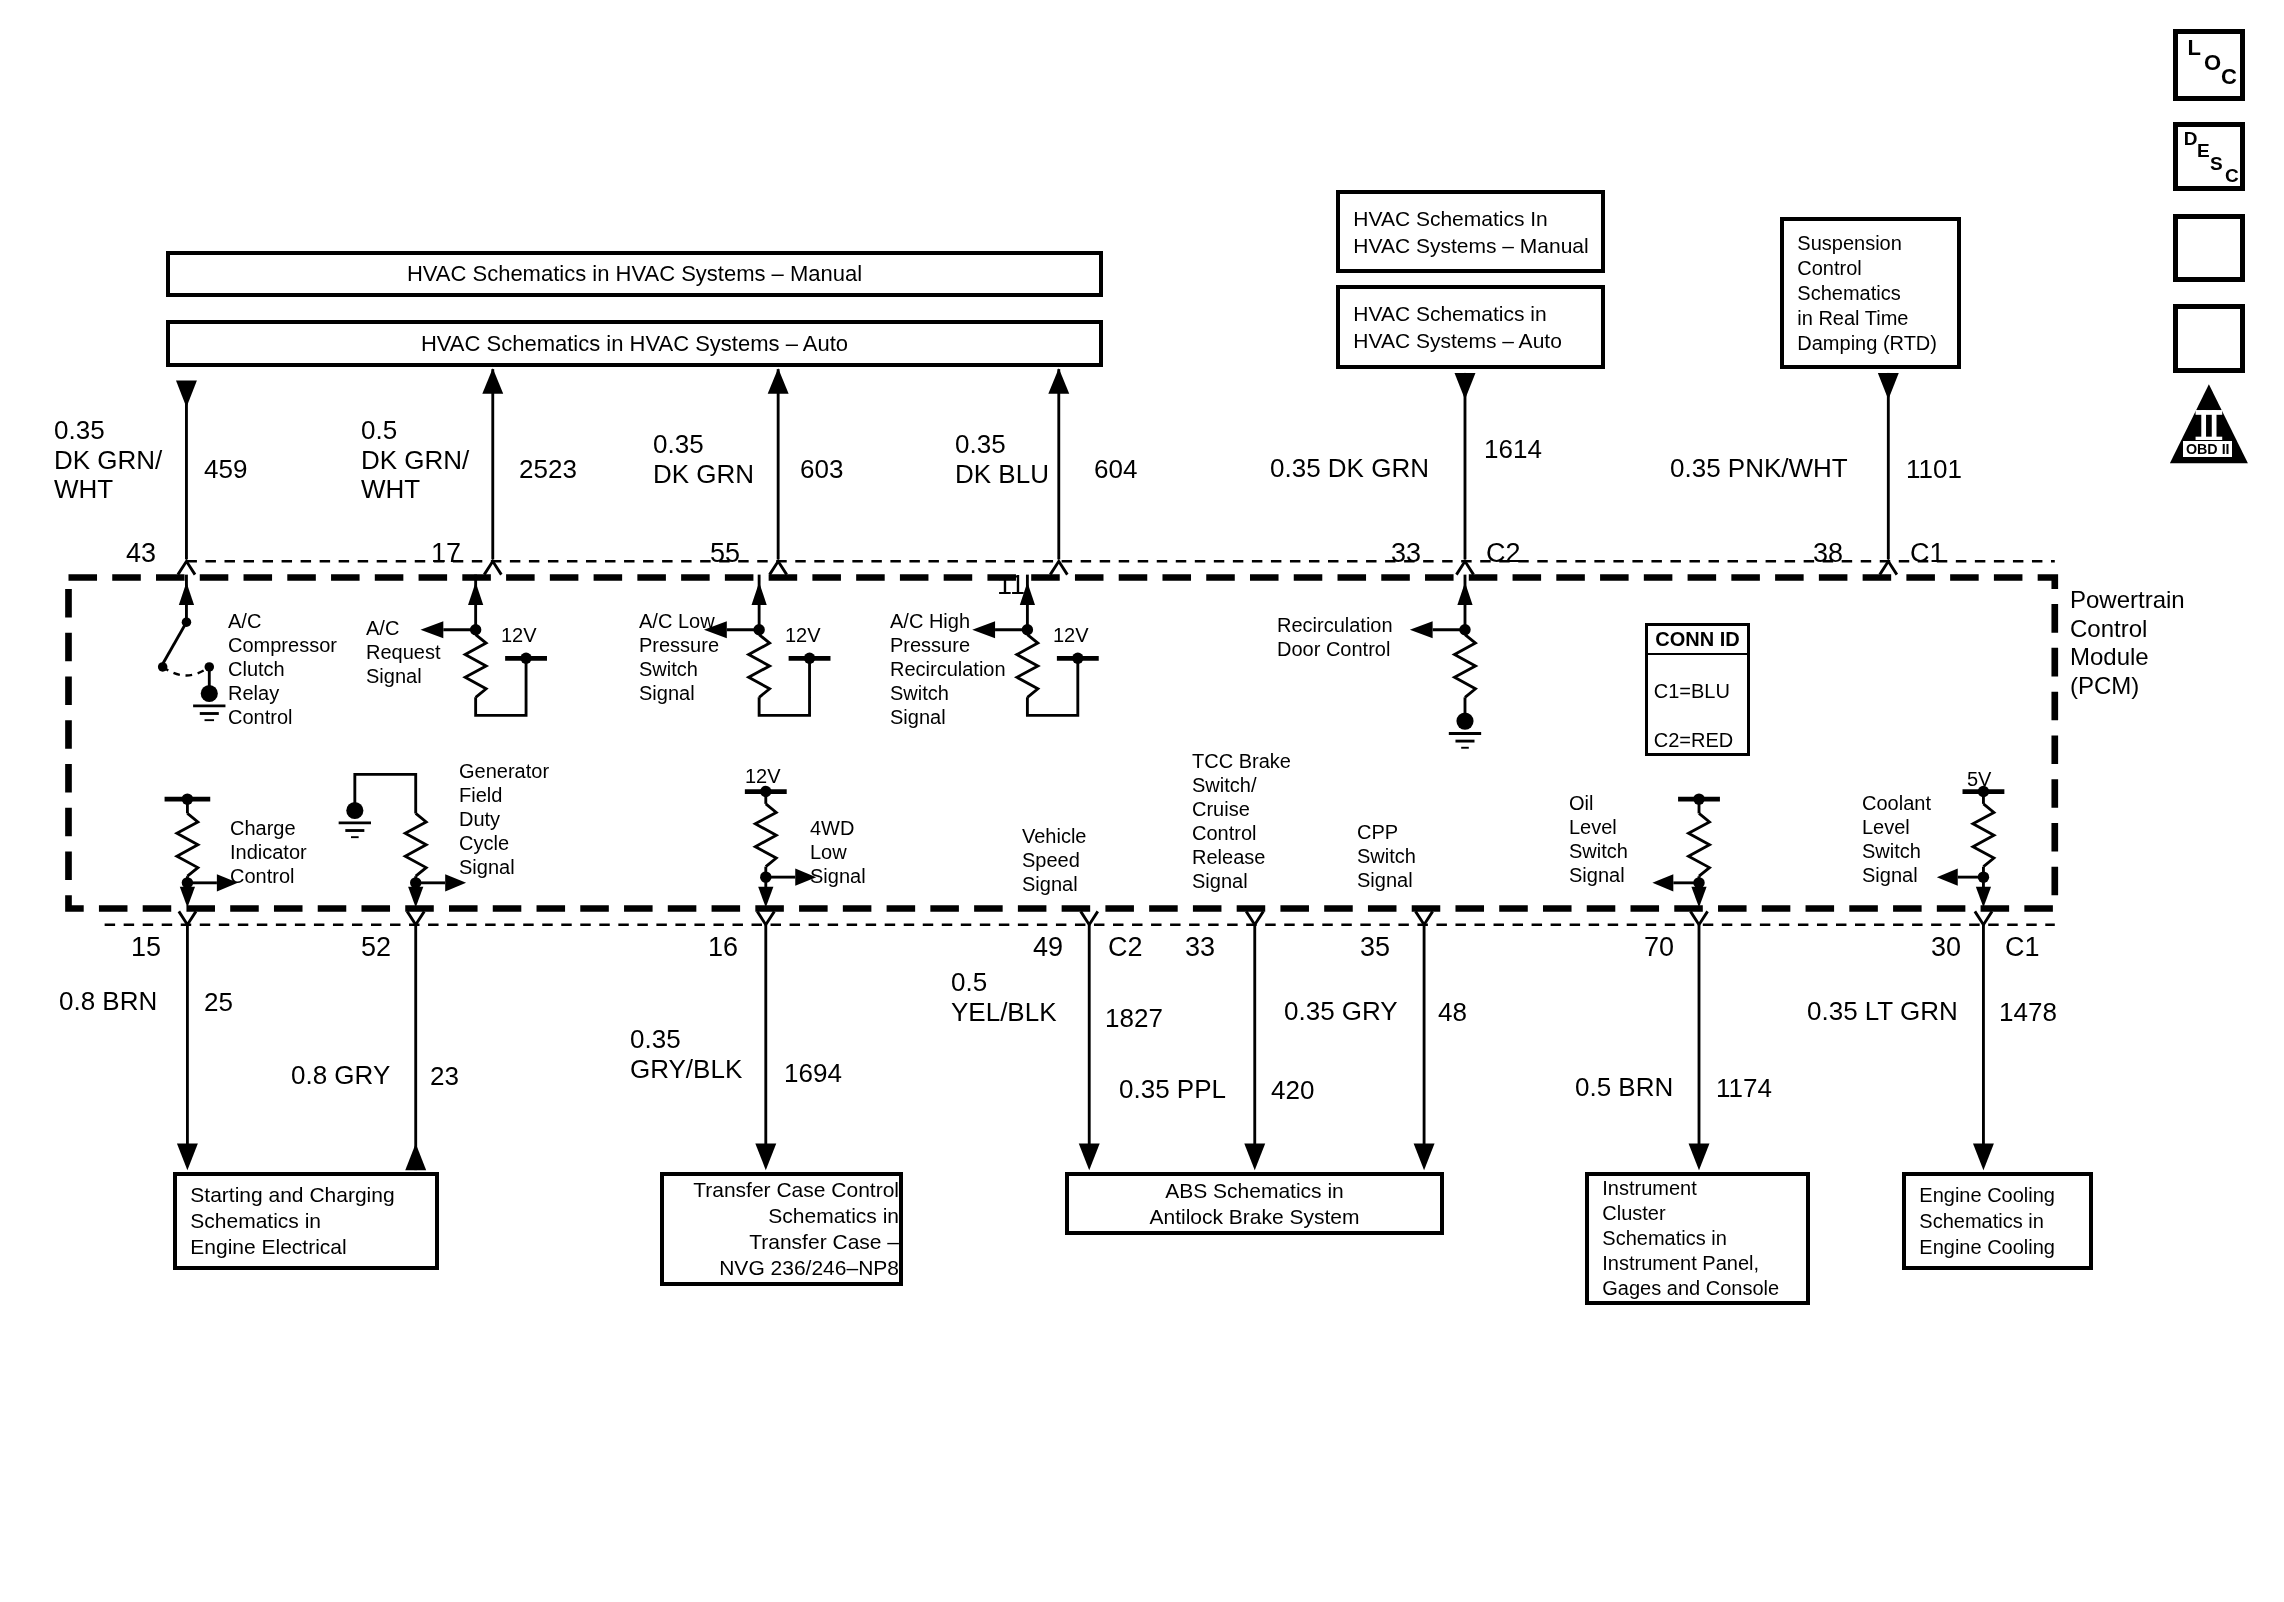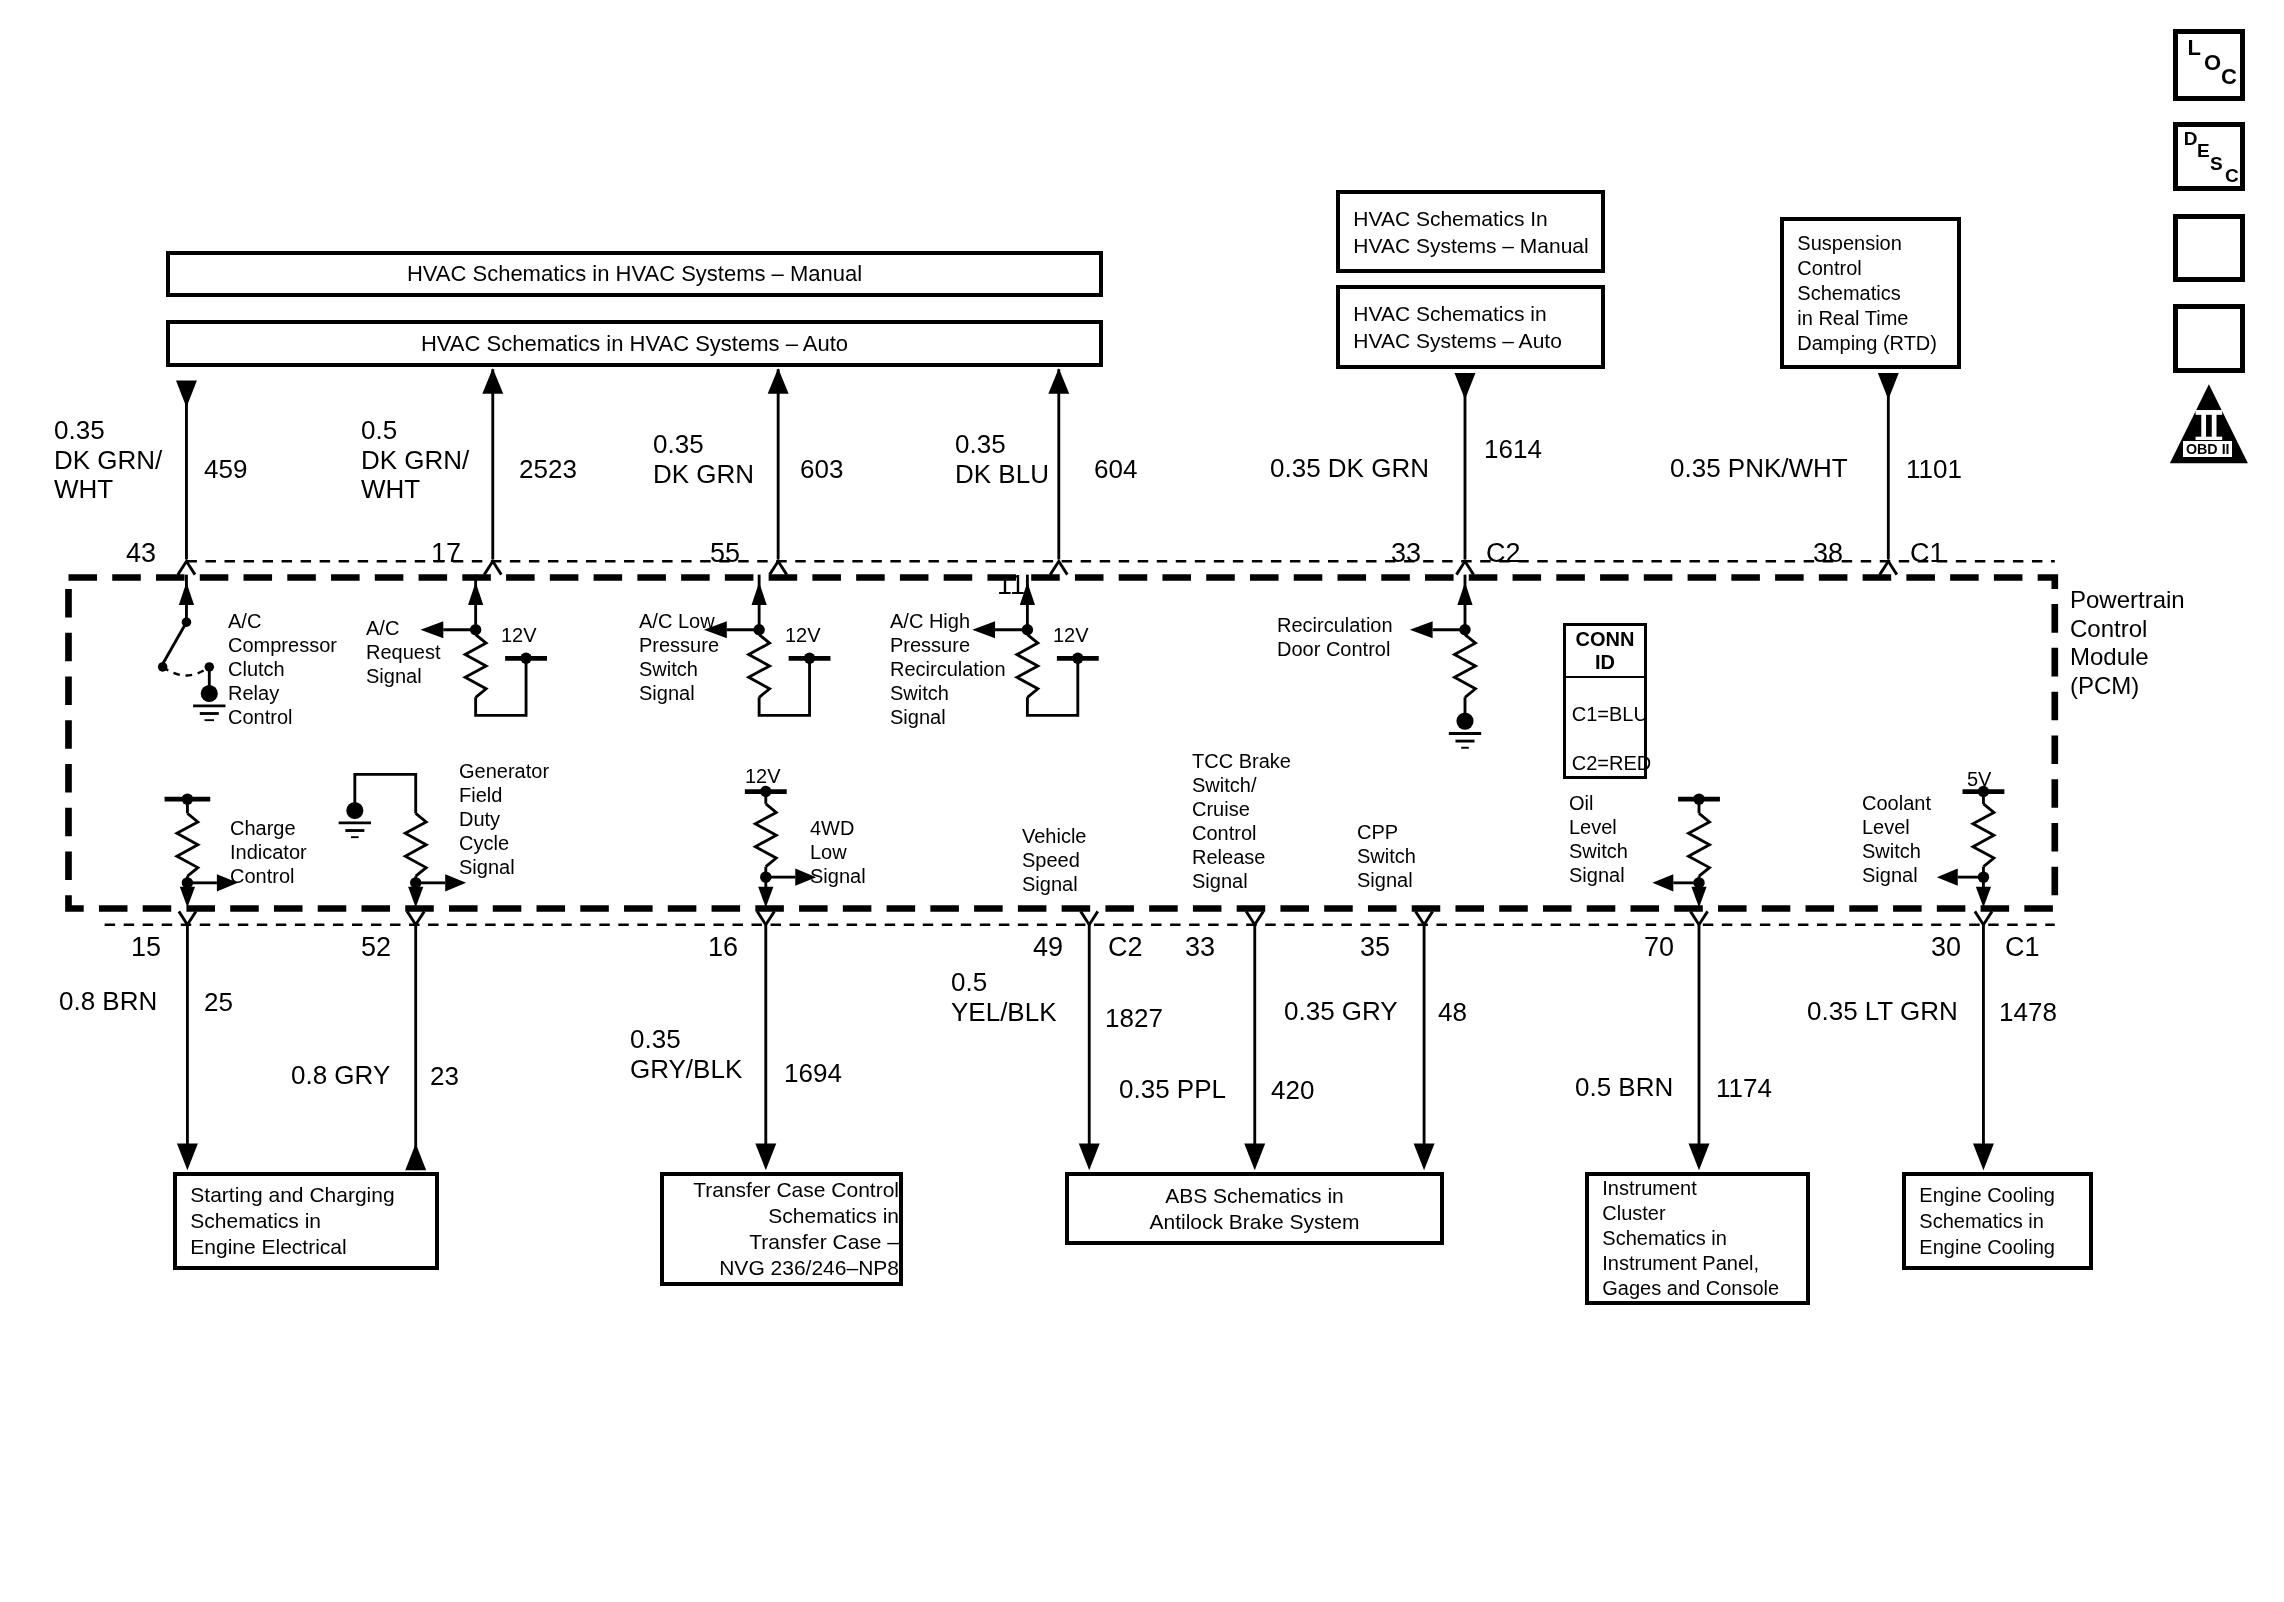--- a/index.html
+++ b/index.html
@@ -293,21 +293,21 @@
 <div class="lbl" style="left:785px;top:623px;">12V</div>
 <div class="lbl" style="left:890px;top:609px;">A/C High
 Pressure
 Recirculation
 Switch
 Signal</div>
 <div class="lbl" style="left:1053px;top:623px;">12V</div>
 <div class="lbl" style="left:1277px;top:613px;">Recirculation
 Door Control</div>
 
-<div class="connid" style="left:1563px;top:623px;width:84px;">
+<div class="connid" style="left:1645px;top:623px;width:105px;">
   <div class="hdr">CONN ID</div>
   <div class="row">C1=BLU</div>
   <div class="row">C2=RED</div>
 </div>
 
 <div class="pcmtitle" style="left:2070px;top:586px;">Powertrain
 Control
 Module
 (PCM)</div>
 
@@ -375,21 +375,21 @@
 <div class="wlbl" style="left:1807px;top:997px;">0.35 LT GRN</div>
 <div class="circ" style="left:1999px;top:997px;">1478</div>
 
 <div class="refbox" style="left:173px;top:1172px;width:266px;height:98px;line-height:26px;">Starting and Charging
 Schematics in
 Engine Electrical</div>
 <div class="refbox" style="left:660px;top:1172px;width:243px;height:114px;line-height:26px;text-align:right;">Transfer Case Control
 Schematics in
 Transfer Case –
 NVG 236/246–NP8</div>
-<div class="refbox center" style="left:1065px;top:1172px;width:379px;height:73px;line-height:26px;">ABS Schematics in
+<div class="refbox center" style="left:1065px;top:1172px;width:379px;height:63px;line-height:26px;">ABS Schematics in
 Antilock Brake System</div>
 <div class="refbox" style="left:1585px;top:1172px;width:225px;height:133px;line-height:25px;font-size:20px;">Instrument
 Cluster
 Schematics in
 Instrument Panel,
 Gages and Console</div>
 <div class="refbox" style="left:1902px;top:1172px;width:191px;height:98px;line-height:26px;font-size:20px;">Engine Cooling
 Schematics in
 Engine Cooling</div>
 

